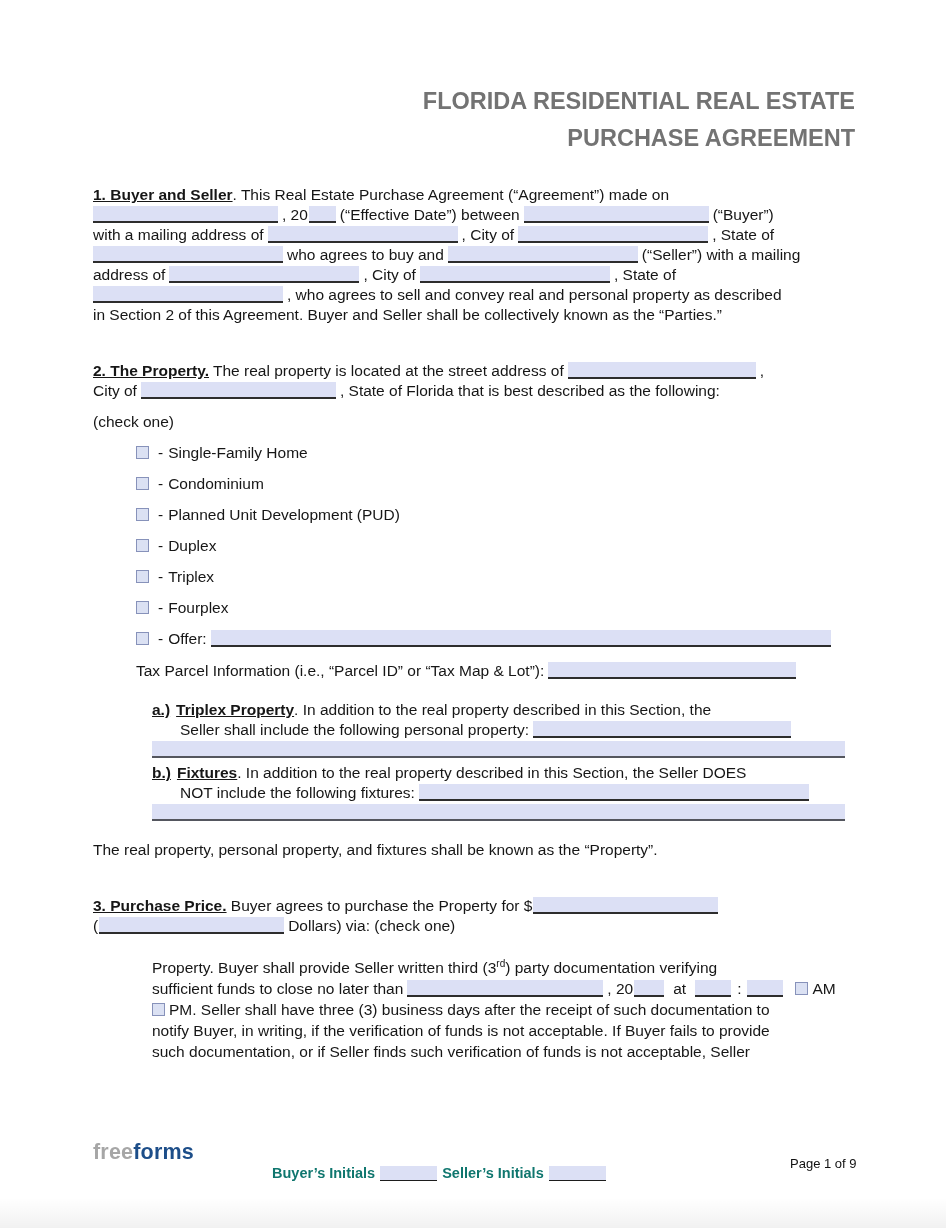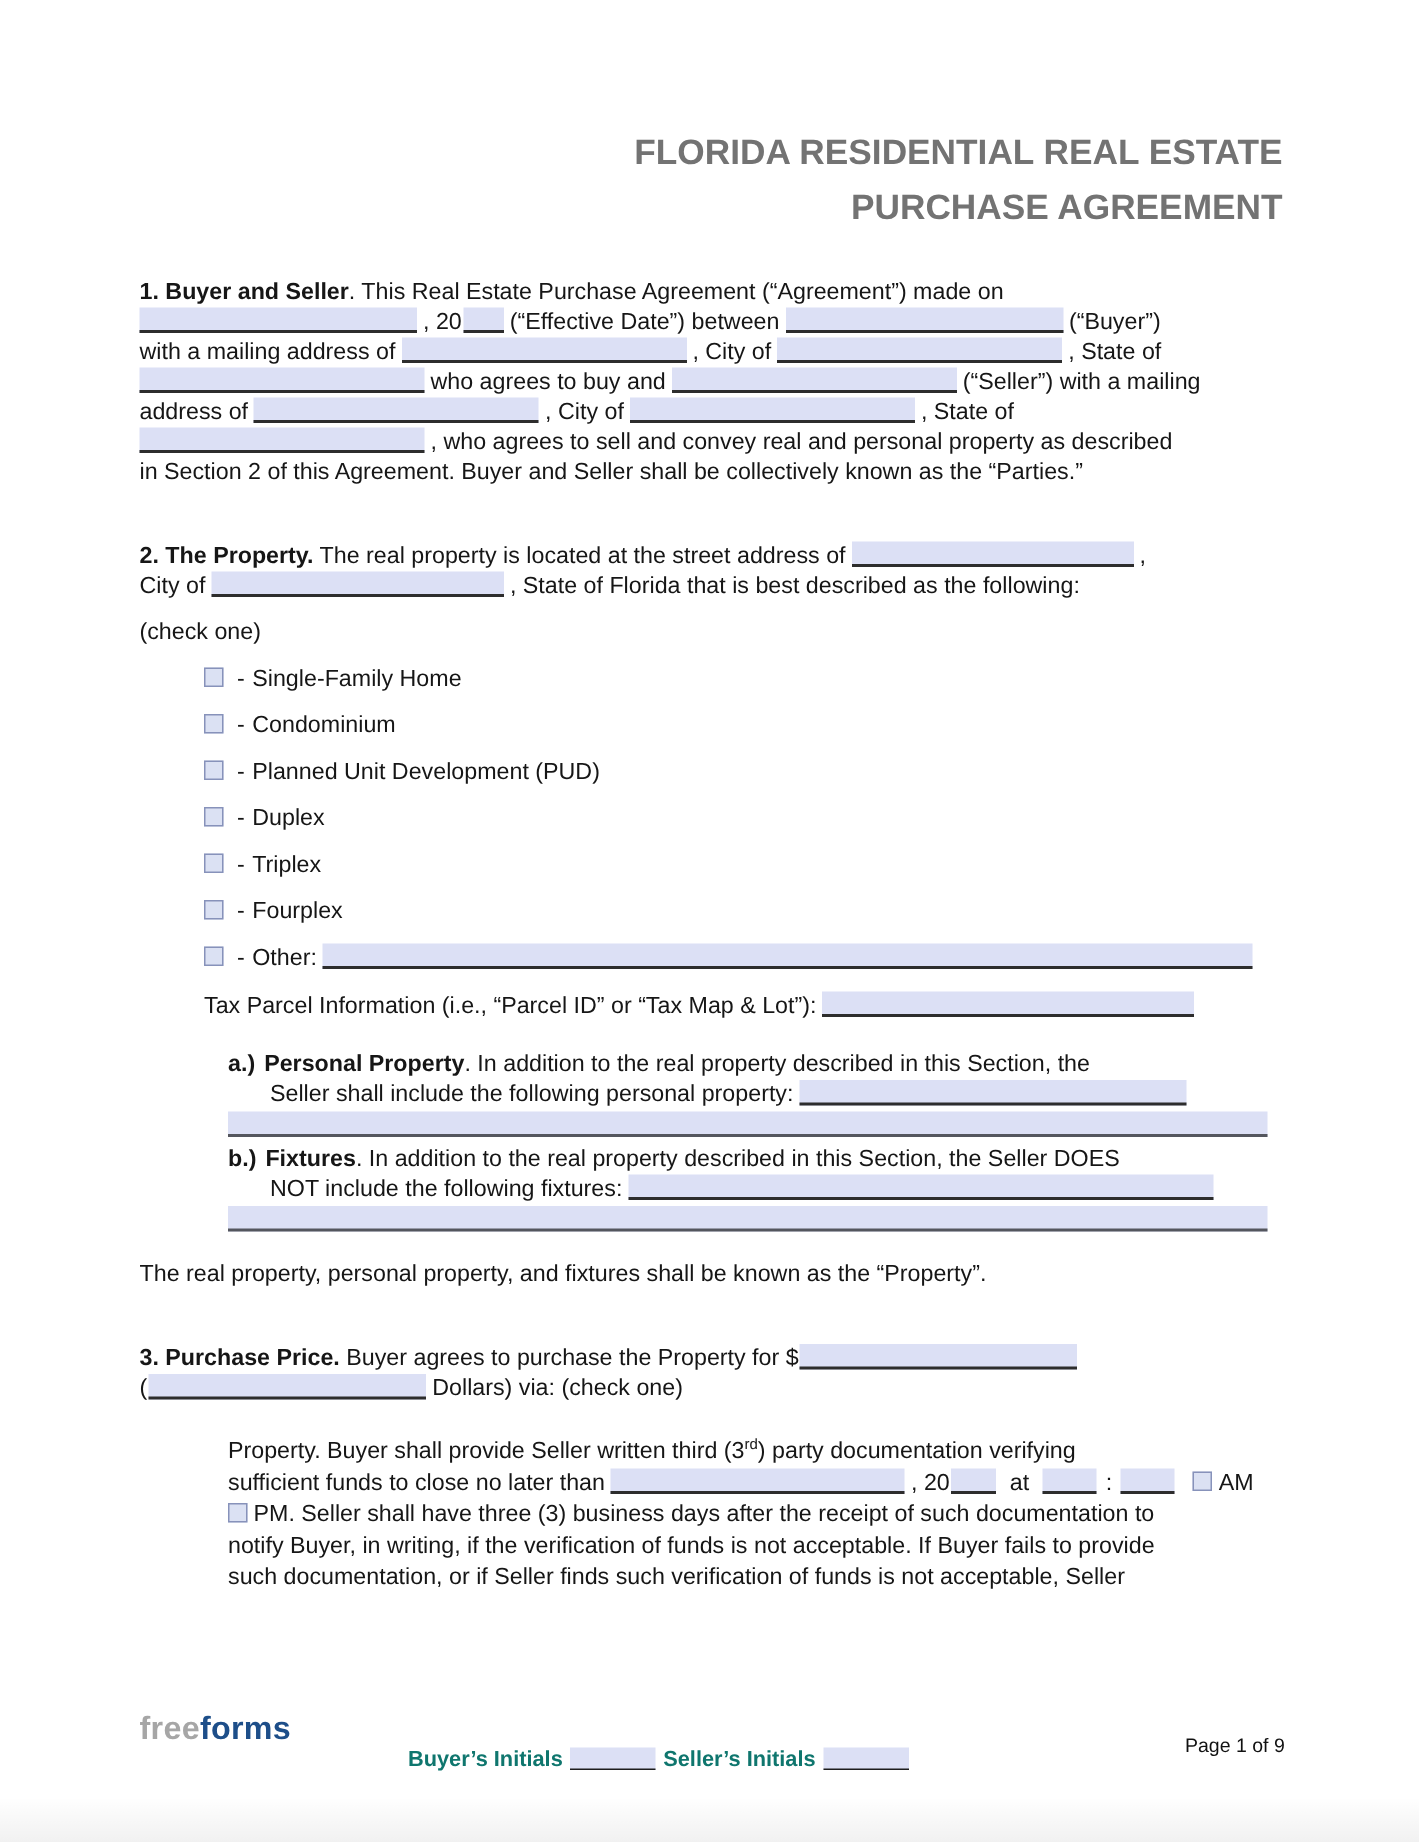--- a/index.html
+++ b/index.html
@@ -5,21 +5,21 @@
   * { margin:0; padding:0; box-sizing:border-box; }
   html,body { background:#ffffff; }
   body {
     width:946px; height:1228px; position:relative; overflow:hidden;
     font-family:"Liberation Sans", sans-serif;
     font-size:15.5px; line-height:20px; color:#161616;
   }
   .content { position:absolute; left:93px; top:0; width:762px; }
   .title { padding-top:83px; text-align:right; font-weight:bold; font-size:23.5px; line-height:37px; color:#737373; }
   .line { white-space:nowrap; }
-  b { font-weight:bold; }
+  b { font-weight:bold;text-decoration:underline; }
 
   .s1 { margin-top:28px; }
   .s2 { margin-top:36px; }
   .check-one { margin-top:11px; }
   .options { margin-top:11px; margin-left:43px; }
   .opt-row { margin-bottom:11px; white-space:nowrap; }
   .tax-line { margin-top:12px; margin-left:43px; white-space:nowrap; }
   .sub { margin-top:19px; margin-left:59px; width:693px; }
   .sub-b { margin-top:5px; }
   .sub .ind { padding-left:28px; }
@@ -94,27 +94,27 @@
     <div class="line"><span>City of</span><span class="blank w195"></span><span>, State of Florida that is best described as the following:</span></div>
     <div class="line check-one">(check one)</div>
 
     <div class="options">
       <div class="opt-row"><span class="cb"></span><span class="dash">-</span><span>Single-Family Home</span></div>
       <div class="opt-row"><span class="cb"></span><span class="dash">-</span><span>Condominium</span></div>
       <div class="opt-row"><span class="cb"></span><span class="dash">-</span><span>Planned Unit Development (PUD)</span></div>
       <div class="opt-row"><span class="cb"></span><span class="dash">-</span><span>Duplex</span></div>
       <div class="opt-row"><span class="cb"></span><span class="dash">-</span><span>Triplex</span></div>
       <div class="opt-row"><span class="cb"></span><span class="dash">-</span><span>Fourplex</span></div>
-      <div class="opt-row"><span class="cb"></span><span class="dash">-</span><span>Other:</span><span class="blank w620"></span></div>
+      <div class="opt-row"><span class="cb"></span><span class="dash">-</span><span>Offer:</span><span class="blank w620"></span></div>
     </div>
 
     <div class="tax-line"><span>Tax Parcel Information (i.e., “Parcel ID” or “Tax Map &amp; Lot”):</span><span class="blank w248"></span></div>
 
     <div class="sub">
-      <div class="line"><b class="mk">a.)</b><b>Personal Property</b><span>. In addition to the real property described in this Section, the</span></div>
+      <div class="line"><b class="mk">a.)</b><b>Triplex Property</b><span>. In addition to the real property described in this Section, the</span></div>
       <div class="line ind"><span>Seller shall include the following personal property:</span><span class="blank w258"></span></div>
       <span class="bar"></span>
     </div>
 
     <div class="sub sub-b">
       <div class="line"><b class="mk">b.)</b><b>Fixtures</b><span>. In addition to the real property described in this Section, the Seller DOES</span></div>
       <div class="line ind"><span>NOT include the following fixtures:</span><span class="blank w390"></span></div>
       <span class="bar"></span>
     </div>
   </div>

